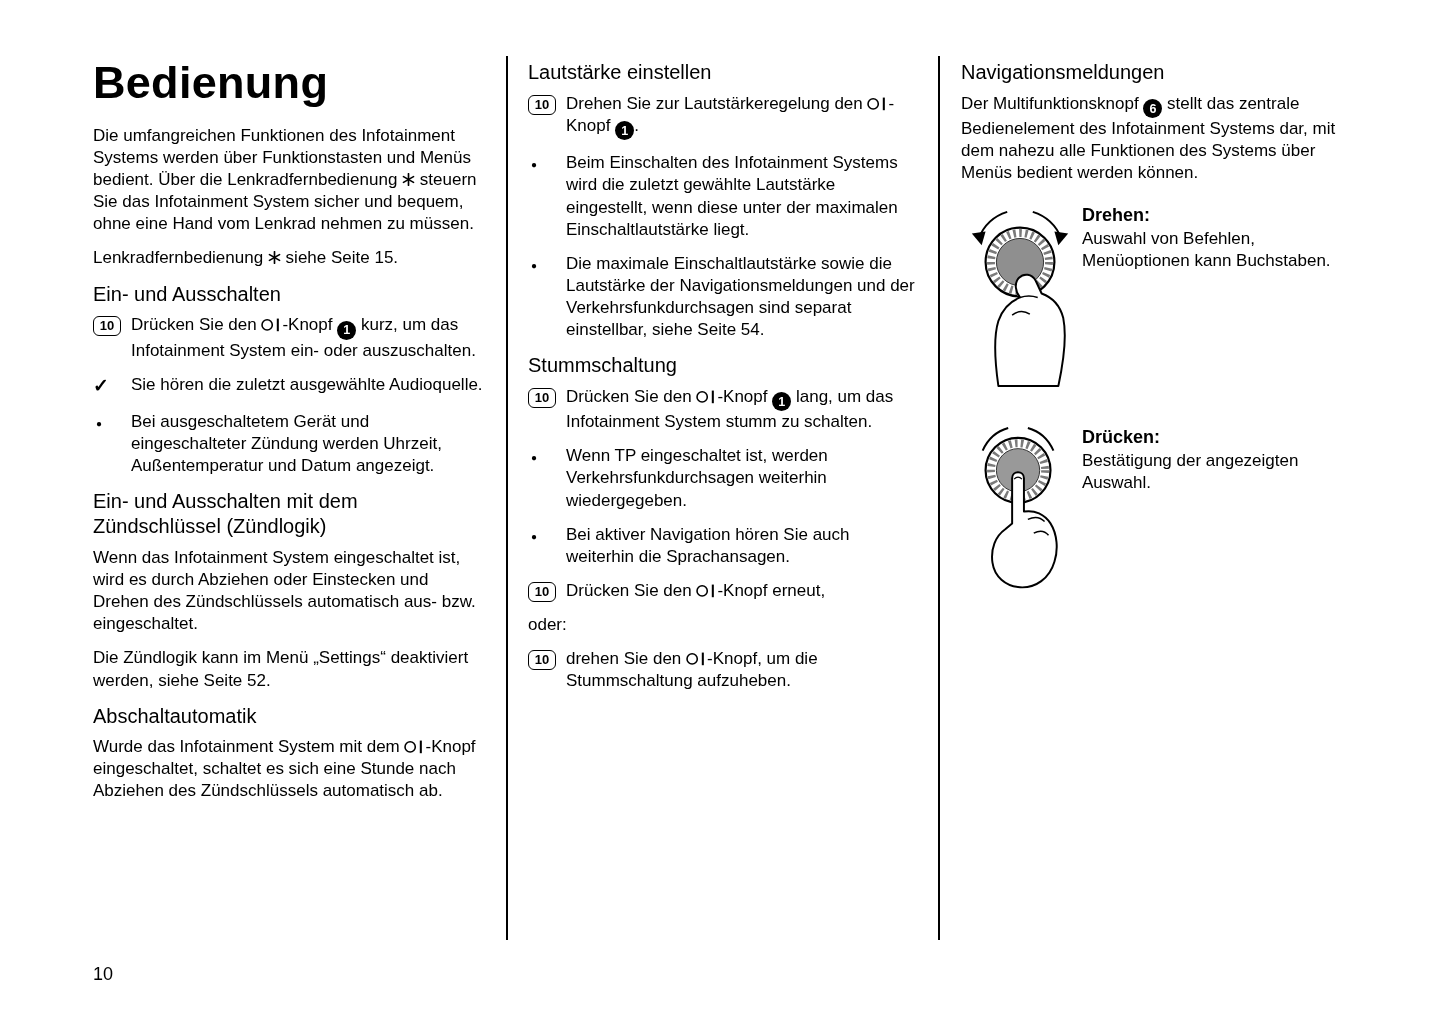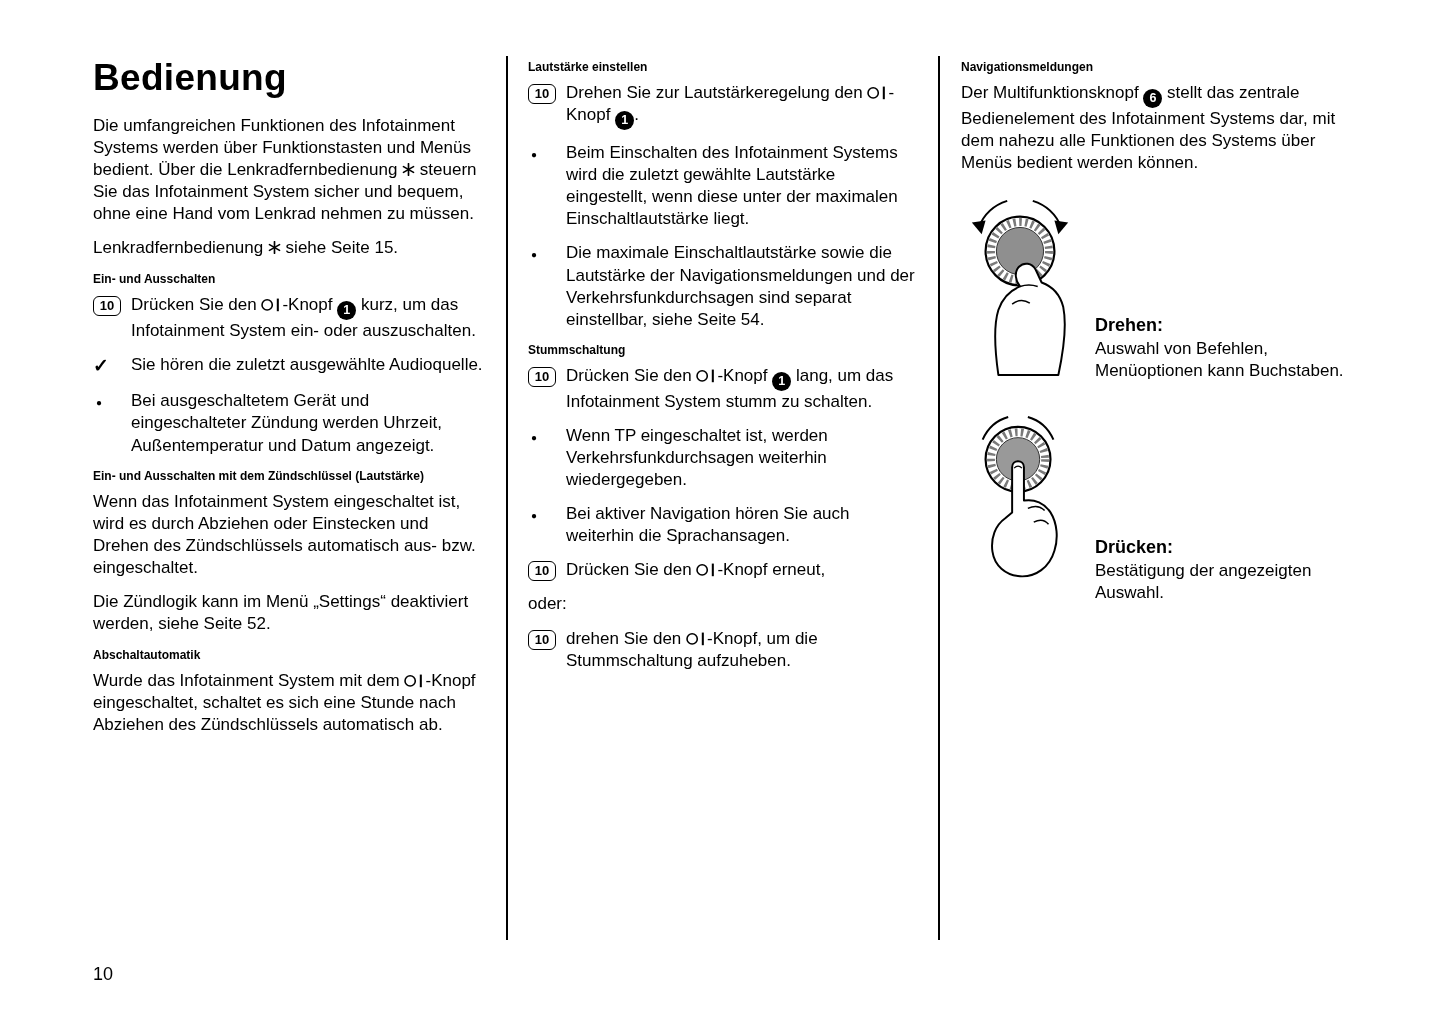--- a/index.html
+++ b/index.html
@@ -12,42 +12,42 @@
     font-size:17px;
     overflow:hidden;
   }
   .col{position:absolute;top:57px;}
   .col1{left:93px;width:392px;}
   .col2{left:528px;width:390px;}
   .col3{left:961px;width:392px;}
   .divider{position:absolute;top:56px;height:884px;width:1.5px;background:#000;}
   .d1{left:506px;}
   .d2{left:938px;}
-  h1{font-size:37px;font-weight:700;margin:0 0 16px;letter-spacing:.3px;}
-  h2{font-size:12px;font-weight:700;line-height:1.28;margin:12px 0 7px;}
+  h1{font-size:45px;font-weight:700;margin:0 0 16px;letter-spacing:.3px;}
+  h2{font-size:20px;font-weight:400;line-height:1.28;margin:12px 0 7px;}
   .col > h2:first-child{margin-top:3px;}
   p{margin:4px 0 12px;line-height:1.3;}
   .li{display:flex;align-items:flex-start;line-height:1.3;margin:0 0 12px;}
   .gutter{flex:0 0 38px;}
   .li-text{flex:1;}
   .key-icon{
     display:inline-block;border:1.7px solid #000;border-radius:6px;
     min-width:28px;height:20px;line-height:17.5px;text-align:center;
     font-weight:700;font-size:13px;margin-top:1px;box-sizing:border-box;
   }
   .check-icon{font-size:19px;font-weight:700;}
   .bullet-icon{font-size:10px;display:inline-block;margin-top:6px;padding-left:3px;}
   .badge-icon{
     display:inline-flex;width:19px;height:19px;border-radius:50%;
     background:#000;color:#fff;font-weight:700;font-size:12.5px;
     align-items:center;justify-content:center;vertical-align:-4px;
   }
   .pwr-icon svg{vertical-align:-2px;}
   .opt-icon svg{vertical-align:-1px;}
-  .figure{display:flex;gap:16px;margin-top:16px;align-items:flex-end;}
+  .figure{display:flex;gap:3px;margin-top:16px;}
   .figure.press{margin-top:30px;}
   .fig-art{flex:0 0 118px;}
   .fig-text{padding-top:4px;flex:1;}
   .fig-label{font-weight:700;font-size:18px;margin-bottom:2px;}
   .fig-desc{line-height:1.3;}
   .pageno{position:absolute;left:93px;top:964px;font-size:18px;}
 </style>
 </head>
 <body>
 
@@ -84,21 +84,21 @@
     </div>
     <div class="li">
       <span class="gutter"><span class="check-icon">✓</span></span>
       <span class="li-text">Sie hören die zuletzt ausgewählte Audioquelle.</span>
     </div>
     <div class="li">
       <span class="gutter"><span class="bullet-icon">●</span></span>
       <span class="li-text">Bei ausgeschaltetem Gerät und eingeschalteter Zündung werden Uhrzeit, Außentemperatur und Datum angezeigt.</span>
     </div>
 
-    <h2>Ein- und Ausschalten mit dem Zündschlüssel (Lautstärke)</h2>
+    <h2>Ein- und Ausschalten mit dem Zündschlüssel (Zündlogik)</h2>
     <p>Wenn das Infotainment System eingeschaltet ist, wird es durch Abziehen oder Einstecken und Drehen des Zündschlüssels automatisch aus- bzw. eingeschaltet.</p>
     <p>Die Zündlogik kann im Menü „Settings“ deaktiviert werden, siehe Seite 52.</p>
 
     <h2>Abschaltautomatik</h2>
     <p>Wurde das Infotainment System mit dem <span class="pwr-icon"><svg viewBox="0 0 26 19" width="21" height="15">
             <circle cx="7.5" cy="10" r="6.5" fill="none" stroke="#000" stroke-width="2"></circle>
             <line x1="21" y1="2" x2="21" y2="18" stroke="#000" stroke-width="2.6"></line>
           </svg></span>-Knopf eingeschaltet, schaltet es sich eine Stunde nach Abziehen des Zündschlüssels automatisch ab.</p>
   </section>
 

